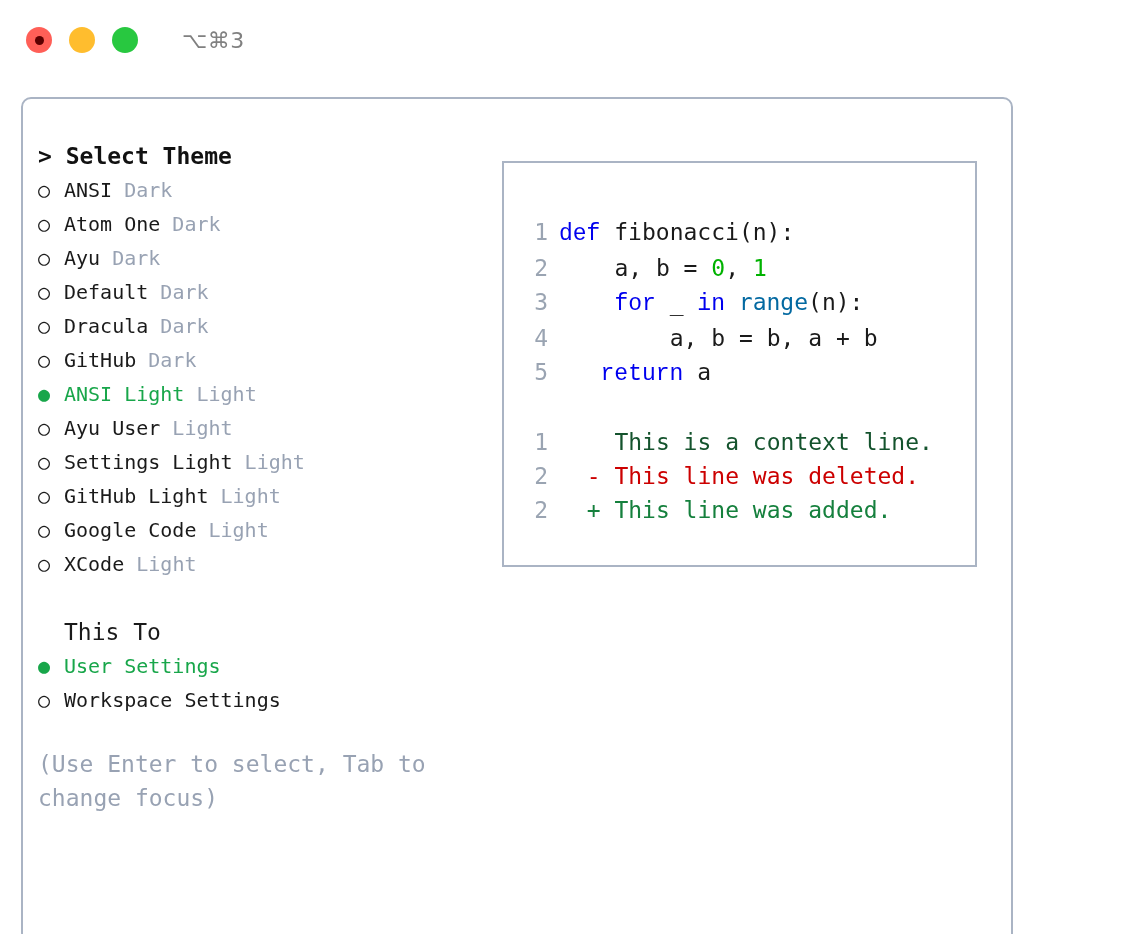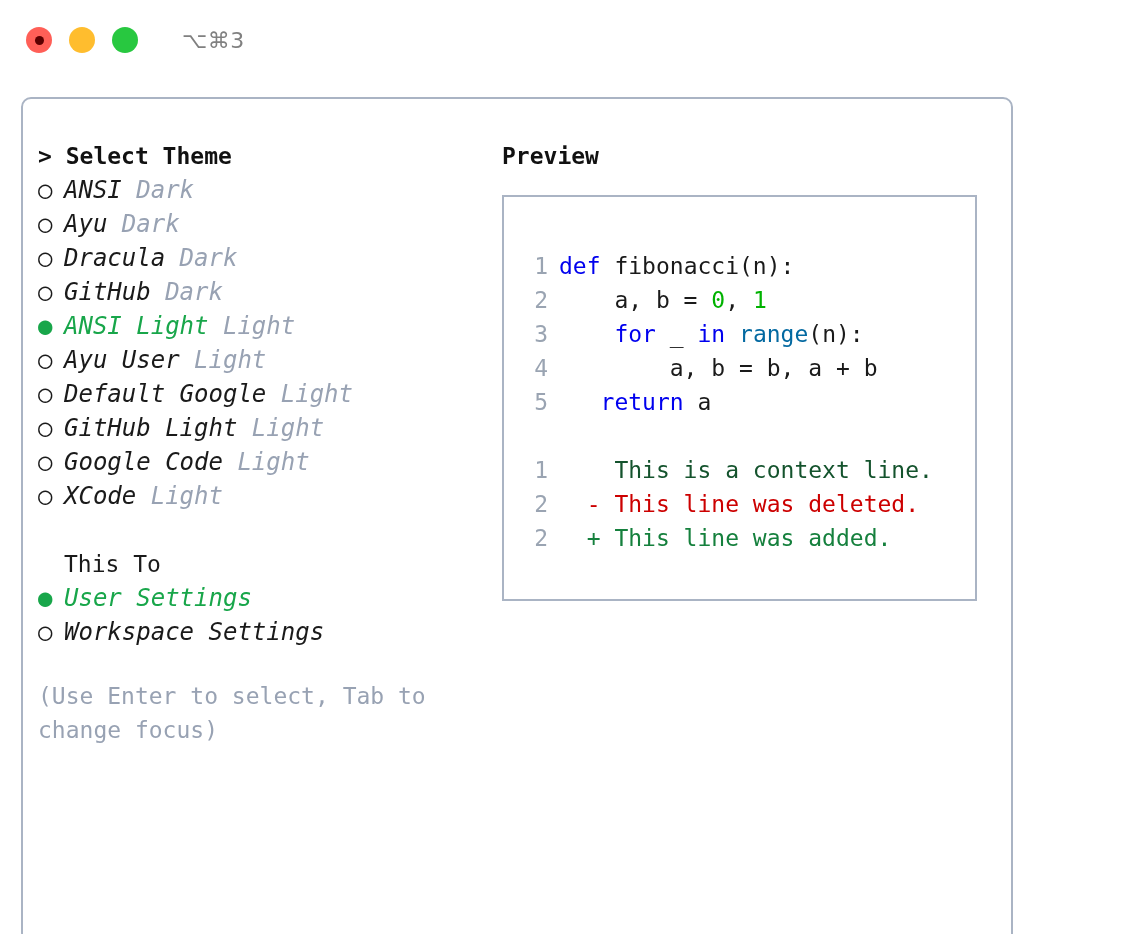--- a/index.html
+++ b/index.html
@@ -100,26 +100,25 @@
     line-height: 34px;
     color: #111111;
     white-space: pre;
     font-weight: bold;
   }
   .section-header.plain {
     font-weight: normal;
     color: #1a1a1a;
   }
   .opt-row {
-    font-size: 24px;
+    font-size: 20px;
     line-height: 34px;
     color: #1a1a1a;
     white-space: pre;
     display: block;
-    font-style: italic;
   }
   .marker {
     display: inline-block;
     width: 26px;
     color: #1a1a1a;
   }
   .marker.sel {
     color: #18a64a;
   }
   .opt-name { color: #1a1a1a; }
@@ -164,21 +163,21 @@
     white-space: pre;
     color: #1a1a1a;
   }
   .lnum {
     display: inline-block;
     width: 26px;
     text-align: right;
     color: #9aa4b2;
   }
   .gap { display: inline-block; width: 11px; }
-  .kw   { color: #0000ee; }
+  .kw   { color: #0000ee; font-family: Liberation Mono, monospace; }
   .fn   { color: #0369a1; }
   .num  { color: #00b200; }
   .plain-code { color: #1a1a1a; }
 
   .diff-block { margin-top: 34px; }
   .diff-ctx  { color: #14532d; }
   .diff-del  { color: #cc0000; }
   .diff-add  { color: #15803d; }
 </style>
 </head>
@@ -197,44 +196,45 @@
     <span class="shortcut">⌥⌘3</span>
   </div>
 
   <div class="panel">
     <div class="columns">
 
       <div class="left-col">
         <div class="section-header">&gt; Select Theme</div>
         <div id="theme-items">
             <div class="opt-row"><span class="marker">○</span><span class="opt-name">ANSI</span><span class="opt-suffix"> Dark</span></div>
+            <div class="opt-row"><span class="marker">○</span><span class="opt-name">Atom One</span><span class="opt-suffix"> Dark</span></div>
             <div class="opt-row"><span class="marker">○</span><span class="opt-name">Ayu</span><span class="opt-suffix"> Dark</span></div>
+            <div class="opt-row"><span class="marker">○</span><span class="opt-name">Default</span><span class="opt-suffix"> Dark</span></div>
             <div class="opt-row"><span class="marker">○</span><span class="opt-name">Dracula</span><span class="opt-suffix"> Dark</span></div>
             <div class="opt-row"><span class="marker">○</span><span class="opt-name">GitHub</span><span class="opt-suffix"> Dark</span></div>
             <div class="opt-row selected"><span class="marker sel">●</span><span class="opt-name">ANSI Light</span><span class="opt-suffix"> Light</span></div>
             <div class="opt-row"><span class="marker">○</span><span class="opt-name">Ayu User</span><span class="opt-suffix"> Light</span></div>
-            <div class="opt-row"><span class="marker">○</span><span class="opt-name">Default Google</span><span class="opt-suffix"> Light</span></div>
+            <div class="opt-row"><span class="marker">○</span><span class="opt-name">Settings Light</span><span class="opt-suffix"> Light</span></div>
             <div class="opt-row"><span class="marker">○</span><span class="opt-name">GitHub Light</span><span class="opt-suffix"> Light</span></div>
             <div class="opt-row"><span class="marker">○</span><span class="opt-name">Google Code</span><span class="opt-suffix"> Light</span></div>
             <div class="opt-row"><span class="marker">○</span><span class="opt-name">XCode</span><span class="opt-suffix"> Light</span></div>
           </div>
 
         <div class="spacer-row"></div>
 
         <div class="section-header plain" style="padding-left:26px;">This To</div>
         <div id="apply-items">
             <div class="opt-row selected"><span class="marker sel">●</span><span class="opt-name">User Settings</span></div>
             <div class="opt-row"><span class="marker">○</span><span class="opt-name">Workspace Settings</span></div>
           </div>
 
         <div class="hint">(Use Enter to select, Tab to change focus)</div>
       </div>
 
       <div class="right-col">
-        <div class="preview-title">Preview</div>
         <div class="code-box">
           <div id="code-lines">
               <div class="code-line"><span class="lnum">1</span><span class="gap"></span><span class="kw">def</span><span class="plain-code"> fibonacci(n):</span></div>
               <div class="code-line"><span class="lnum">2</span><span class="gap"></span><span class="plain-code">    a, b = </span><span class="num">0</span><span class="plain-code">, </span><span class="num">1</span></div>
               <div class="code-line"><span class="lnum">3</span><span class="gap"></span><span class="plain-code">    </span><span class="kw">for</span><span class="plain-code"> _ </span><span class="kw">in</span><span class="plain-code"> </span><span class="fn">range</span><span class="plain-code">(n):</span></div>
               <div class="code-line"><span class="lnum">4</span><span class="gap"></span><span class="plain-code">        a, b = b, a + b</span></div>
               <div class="code-line"><span class="lnum">5</span><span class="gap"></span><span class="plain-code">   </span><span class="kw">return</span><span class="plain-code"> a</span></div>
             </div>
           <div class="diff-block" id="diff-lines">
               <div class="code-line"><span class="lnum">1</span><span class="gap"></span><span class="diff-ctx">    This is a context line.</span></div>

